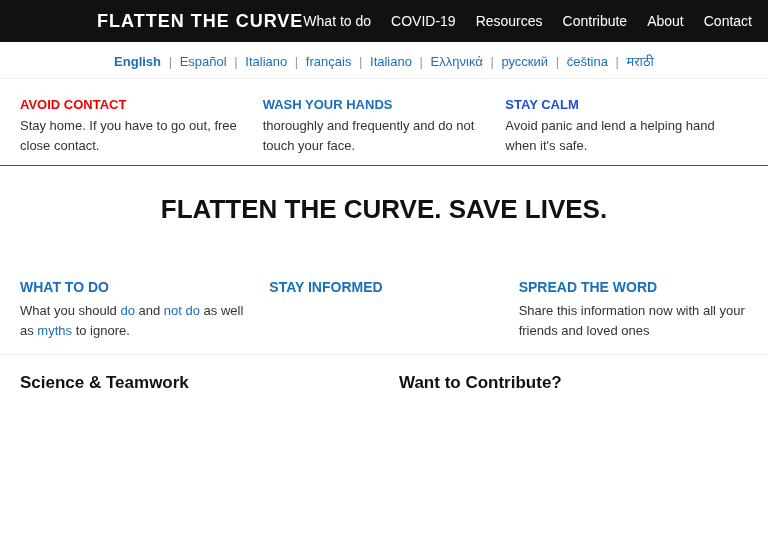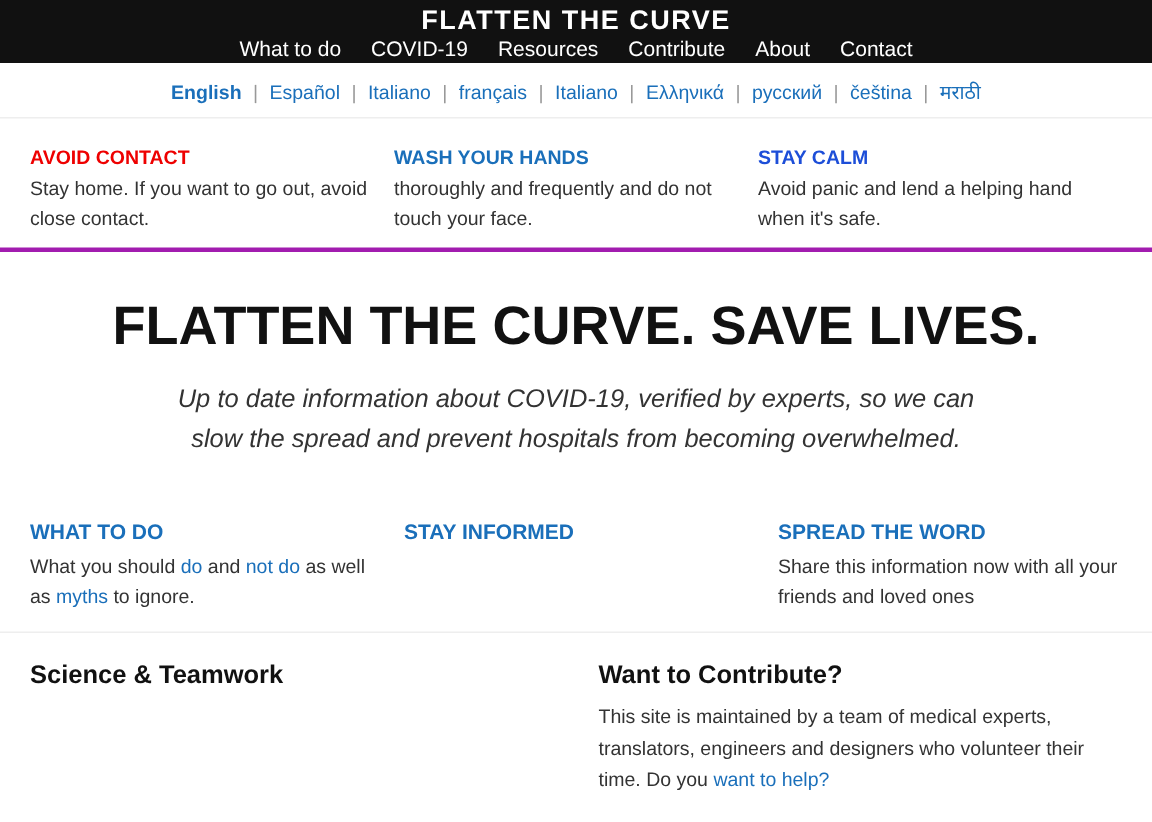--- a/index.html
+++ b/index.html
@@ -3,24 +3,23 @@
   <meta charset="utf-8">
   <style>
     * { margin: 0; padding: 0; box-sizing: border-box; }
     body { font-family: Arial, sans-serif; font-size: 14px; color: #222; background: #fff; width: 768px; overflow-x: hidden; }
 
     
     nav {
       background: #111;
       display: flex;
       align-items: center;
-      justify-content: center;
+      justify-content: flex-end;
       padding: 0 16px;
       height: 42px;
-      flex-direction: column;
     }
     .nav-logo {
       color: #fff;
       font-weight: 900;
       font-size: 18px;
       letter-spacing: 1px;
       text-transform: uppercase;
     }
     .nav-links {
       display: flex;
@@ -47,41 +46,41 @@
     .lang-bar a.active {
       color: #1a6fba;
       font-weight: bold;
     }
     .lang-sep { color: #999; }
 
     
     .tips-section {
       display: flex;
       padding: 18px 20px 10px;
-      border-bottom: 3px solid #a21caf;
+      border-bottom: 1px solid #a21caf;
     }
     .tip-item { flex: 1; }
     .tip-title {
       color: #e00;
       font-weight: bold;
       font-size: 13px;
       margin-bottom: 4px;
       text-transform: uppercase;
     }
     .tip-title.blue { color: #1a6fba; }
     .tip-title.teal { color: #1d4ed8; }
     .tip-body { font-size: 13px; line-height: 1.5; color: #333; }
 
     
     .hero {
       text-align: center;
       padding: 28px 60px 20px;
     }
     .hero-title {
-      font-size: 36px;
+      font-size: 26px;
       font-weight: 900;
       color: #111;
       margin-bottom: 14px;
     }
     .hero-subtitle {
       font-size: 17px;
       font-style: italic;
       color: #333;
       line-height: 1.6;
       max-width: 560px;
@@ -157,35 +156,34 @@
   <a href="#">русский</a>
   <span class="lang-sep">|</span>
   <a href="#">čeština</a>
   <span class="lang-sep">|</span>
   <a href="#">मराठी</a>
 </div>
 
 <div class="tips-section">
   <div class="tip-item">
     <div class="tip-title">AVOID CONTACT</div>
-    <div class="tip-body">Stay home. If you want to go out, avoid close contact.</div>
+    <div class="tip-body">Stay home. If you have to go out, free close contact.</div>
   </div>
   <div class="tip-item">
     <div class="tip-title blue">WASH YOUR HANDS</div>
     <div class="tip-body">thoroughly and frequently and do not touch your face.</div>
   </div>
   <div class="tip-item">
     <div class="tip-title teal">STAY CALM</div>
     <div class="tip-body">Avoid panic and lend a helping hand when it's safe.</div>
   </div>
 </div>
 
 <div class="hero">
   <div class="hero-title">FLATTEN THE CURVE. SAVE LIVES.</div>
-  <div class="hero-subtitle">Up to date information about COVID-19, verified by experts, so we can slow the spread and prevent hospitals from becoming overwhelmed.</div>
 </div>
 
 <div class="features-section">
   <div class="feature-item">
     <div class="feature-title">WHAT TO DO</div>
     <div class="feature-body">
       What you should <a href="#">do</a> and <a href="#">not do</a> as well as <a href="#">myths</a> to ignore.
     </div>
   </div>
   <div class="feature-item">
@@ -196,17 +194,14 @@
     <div class="feature-body">Share this information now with all your friends and loved ones</div>
   </div>
 </div>
 
 <div class="bottom-section">
   <div class="bottom-col">
     <h3>Science &amp; Teamwork</h3>
   </div>
   <div class="bottom-col">
     <h3>Want to Contribute?</h3>
-    <p>
-      This site is maintained by a team of medical experts, translators, engineers and designers who volunteer their time. Do you <a href="#">want to help?</a>
-    </p>
   </div>
 </div>
 
 </body></html>

